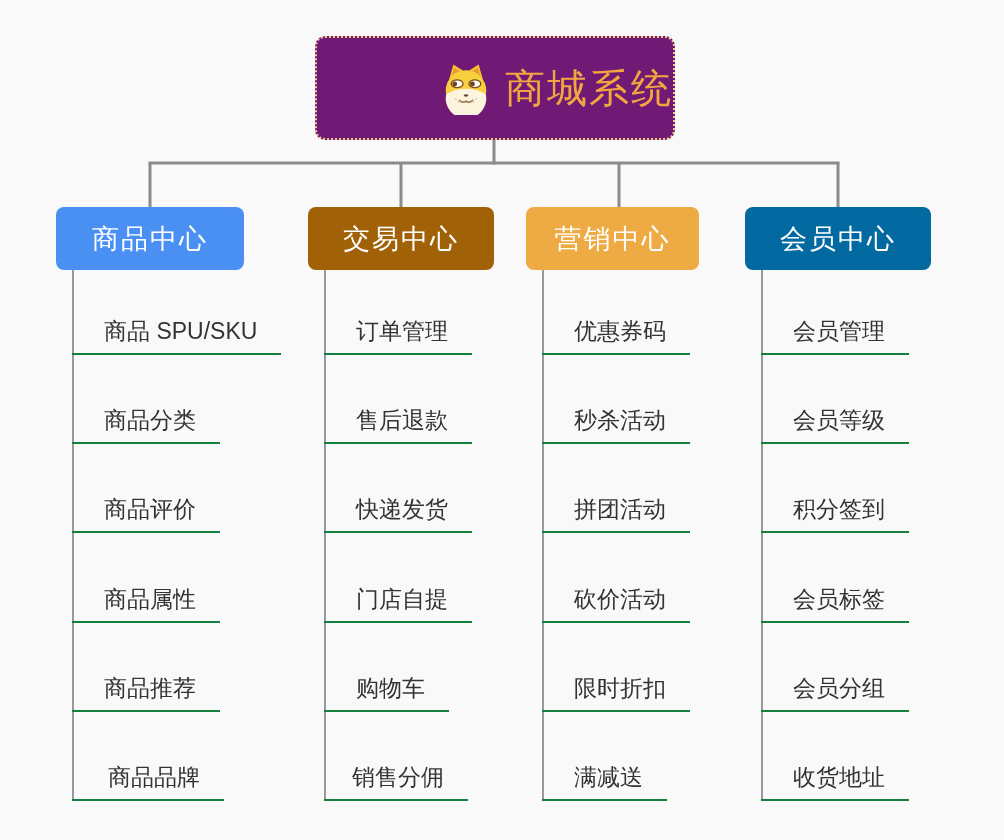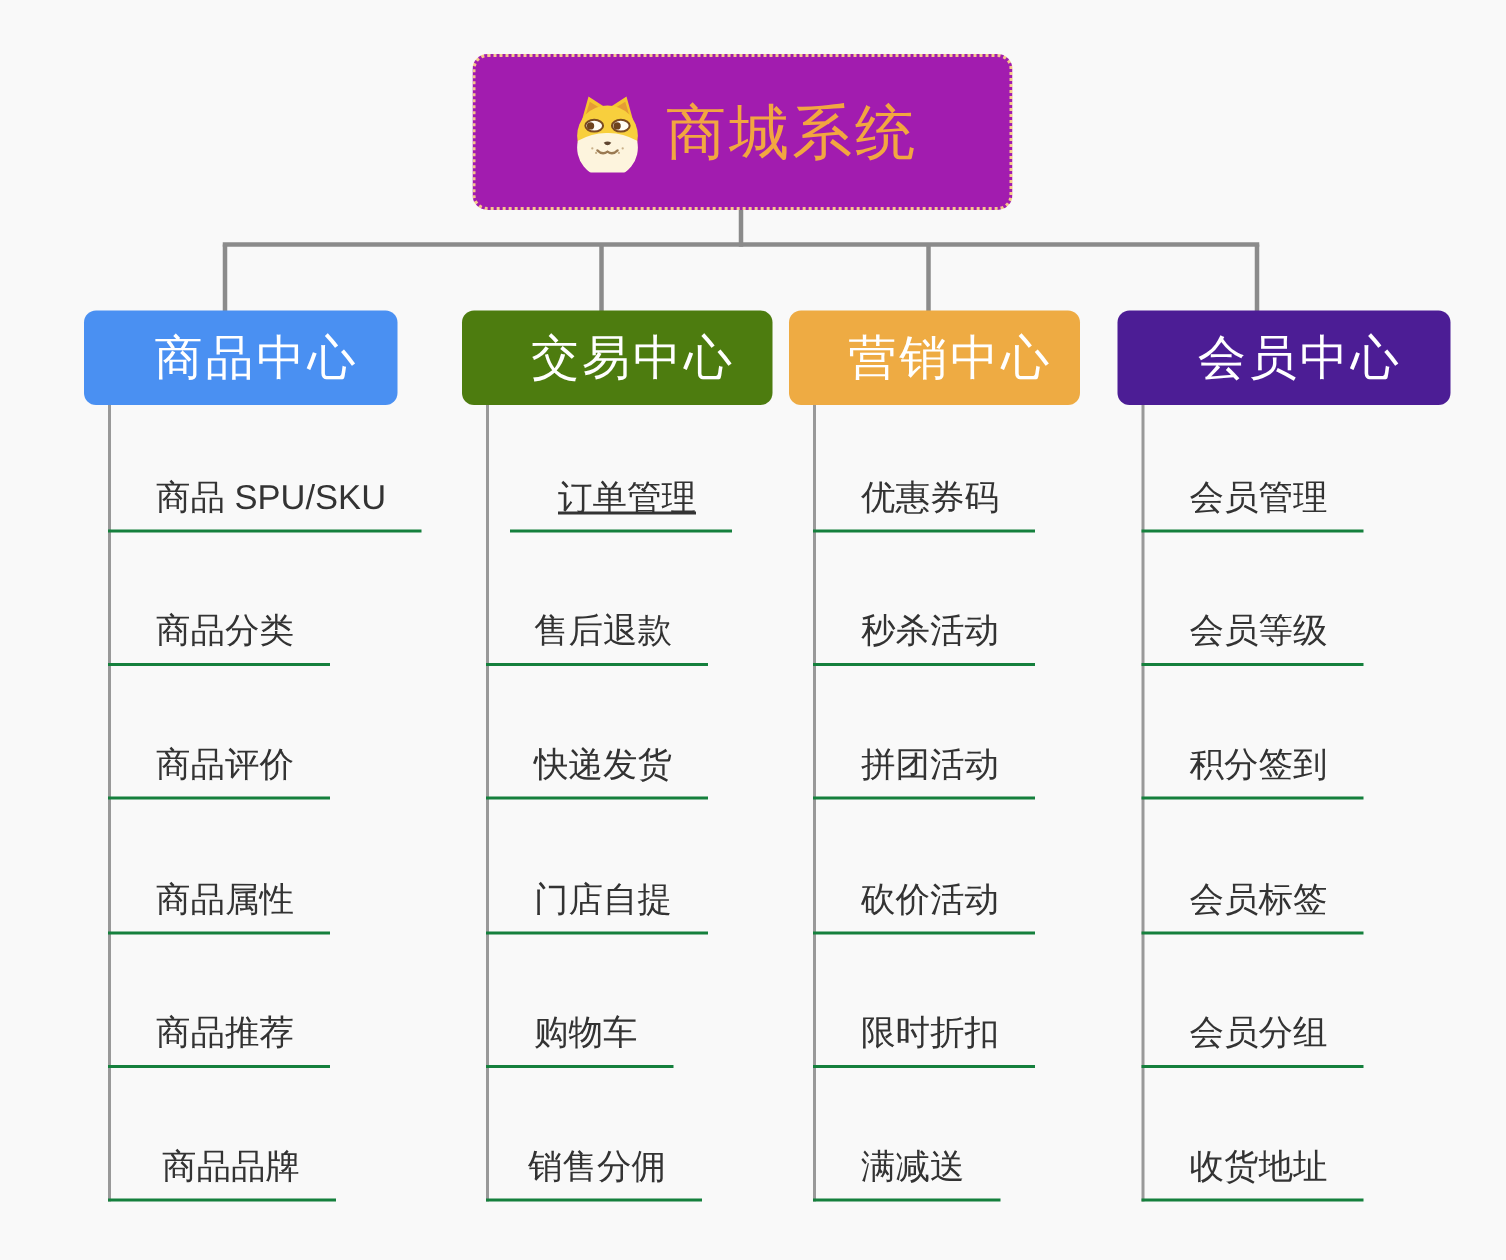--- a/index.html
+++ b/index.html
@@ -17,49 +17,48 @@
   svg.connectors {
     position: absolute;
     left: 0; top: 0;
     width: 1004px; height: 840px;
     pointer-events: none;
   }
   .root-node {
     position: absolute;
     left: 315px; top: 36px;
     width: 360px; height: 104px;
-    background: #a21caf;
+    background: #701a75;
     border: 2px dotted #f5c88a;
     border-radius: 10px;
     box-sizing: border-box;
     display: flex;
     align-items: center;
-    justify-content: center;
+    justify-content: flex-end;
     gap: 12px;
     cursor: pointer;
   }
   .root-title {
     font-size: 40px;
     color: #f2a640;
     letter-spacing: 2px;
     white-space: nowrap;
   }
   .branch-box {
     position: absolute;
     top: 207px;
     height: 63px;
     border-radius: 8px;
     display: flex;
     align-items: center;
     justify-content: center;
     color: #ffffff;
-    font-size: 32px;
+    font-size: 27px;
     letter-spacing: 2px;
     cursor: pointer;
-    padding-left: 21px;
   }
   .trunk {
     position: absolute;
     width: 2px;
     background: #999999;
   }
   .leaf {
     position: absolute;
     height: 40px;
     box-sizing: border-box;
@@ -118,37 +117,37 @@
 
   <div id="branches">
       <div class="branch-box" style="left: 56px; width: 188px; background: rgb(74, 144, 242);">商品中心</div>
       <div class="trunk" style="left: 72px; top: 270px; height: 531px;"></div>
       <div class="leaf" style="left: 72px; top: 315px;">商品 SPU/SKU</div>
       <div class="leaf" style="left: 72px; top: 404px;">商品分类</div>
       <div class="leaf" style="left: 72px; top: 493px;">商品评价</div>
       <div class="leaf" style="left: 72px; top: 583px;">商品属性</div>
       <div class="leaf" style="left: 72px; top: 672px;">商品推荐</div>
       <div class="leaf" style="left: 72px; top: 761px; padding-left: 36px;">商品品牌</div>
-      <div class="branch-box" style="left: 308px; width: 186px; background: #4d7c0f;">交易中心</div>
+      <div class="branch-box" style="left: 308px; width: 186px; background: #a16207;">交易中心</div>
       <div class="trunk" style="left: 324px; top: 270px; height: 531px;"></div>
-      <div class="leaf" style="left: 340px; top: 315px; text-decoration: underline;">订单管理</div>
+      <div class="leaf" style="left: 324px; top: 315px;">订单管理</div>
       <div class="leaf" style="left: 324px; top: 404px;">售后退款</div>
       <div class="leaf" style="left: 324px; top: 493px;">快递发货</div>
       <div class="leaf" style="left: 324px; top: 583px;">门店自提</div>
       <div class="leaf" style="left: 324px; top: 672px;">购物车</div>
       <div class="leaf" style="left: 324px; top: 761px; padding-left: 28px;">销售分佣</div>
       <div class="branch-box" style="left: 526px; width: 173px; background: rgb(238, 171, 67);">营销中心</div>
       <div class="trunk" style="left: 542px; top: 270px; height: 531px;"></div>
       <div class="leaf" style="left: 542px; top: 315px;">优惠券码</div>
       <div class="leaf" style="left: 542px; top: 404px;">秒杀活动</div>
       <div class="leaf" style="left: 542px; top: 493px;">拼团活动</div>
       <div class="leaf" style="left: 542px; top: 583px;">砍价活动</div>
       <div class="leaf" style="left: 542px; top: 672px;">限时折扣</div>
       <div class="leaf" style="left: 542px; top: 761px;">满减送</div>
-      <div class="branch-box" style="left: 745px; width: 201px; background: #4c1d95;">会员中心</div>
+      <div class="branch-box" style="left: 745px; width: 186px; background: #0369a1;">会员中心</div>
       <div class="trunk" style="left: 761px; top: 270px; height: 531px;"></div>
       <div class="leaf" style="left: 761px; top: 315px;">会员管理</div>
       <div class="leaf" style="left: 761px; top: 404px;">会员等级</div>
       <div class="leaf" style="left: 761px; top: 493px;">积分签到</div>
       <div class="leaf" style="left: 761px; top: 583px;">会员标签</div>
       <div class="leaf" style="left: 761px; top: 672px;">会员分组</div>
       <div class="leaf" style="left: 761px; top: 761px;">收货地址</div>
     </div>
 </div>
 

